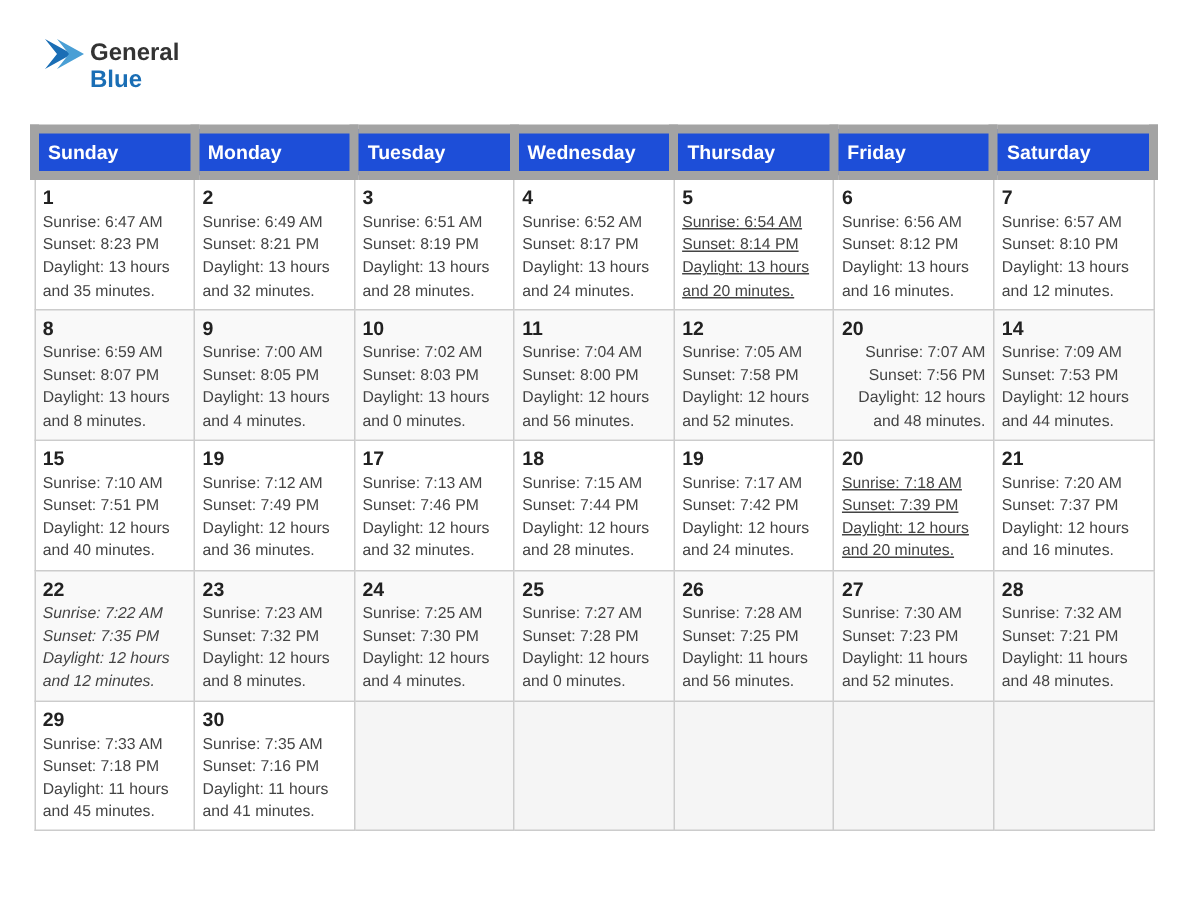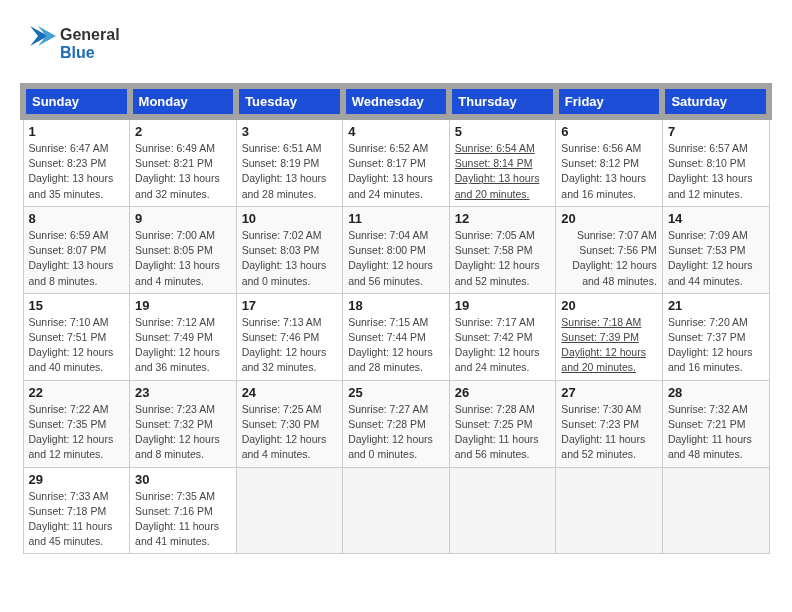--- a/index.html
+++ b/index.html
@@ -270,21 +270,21 @@
             <span class="day-num">21</span>
             <div class="day-info" style="white-space: pre-line;">Sunrise: 7:20 AM
 Sunset: 7:37 PM
 Daylight: 12 hours
 and 16 minutes.</div>
           </td>
         </tr>
         <tr>
           <td>
             <span class="day-num">22</span>
-            <div class="day-info" style="white-space: pre-line;">Sunrise: 7:22 AM
+            <div class="day-info" style="white-space: pre-line; font-style: italic;">Sunrise: 7:22 AM
 Sunset: 7:35 PM
 Daylight: 12 hours
 and 12 minutes.</div>
           </td>
           <td>
             <span class="day-num">23</span>
             <div class="day-info" style="white-space: pre-line;">Sunrise: 7:23 AM
 Sunset: 7:32 PM
 Daylight: 12 hours
 and 8 minutes.</div>

